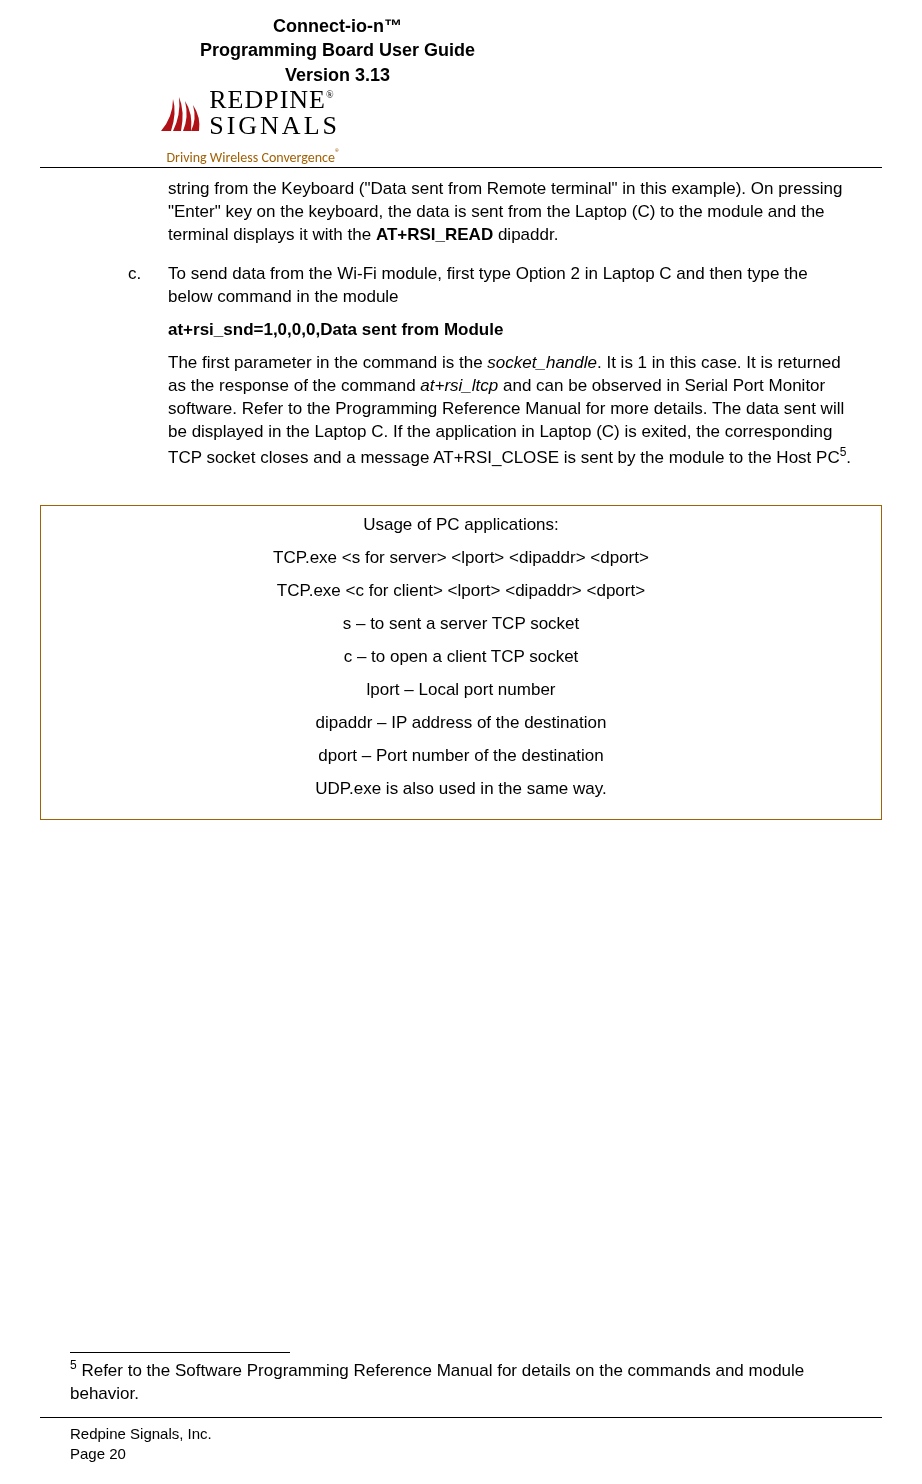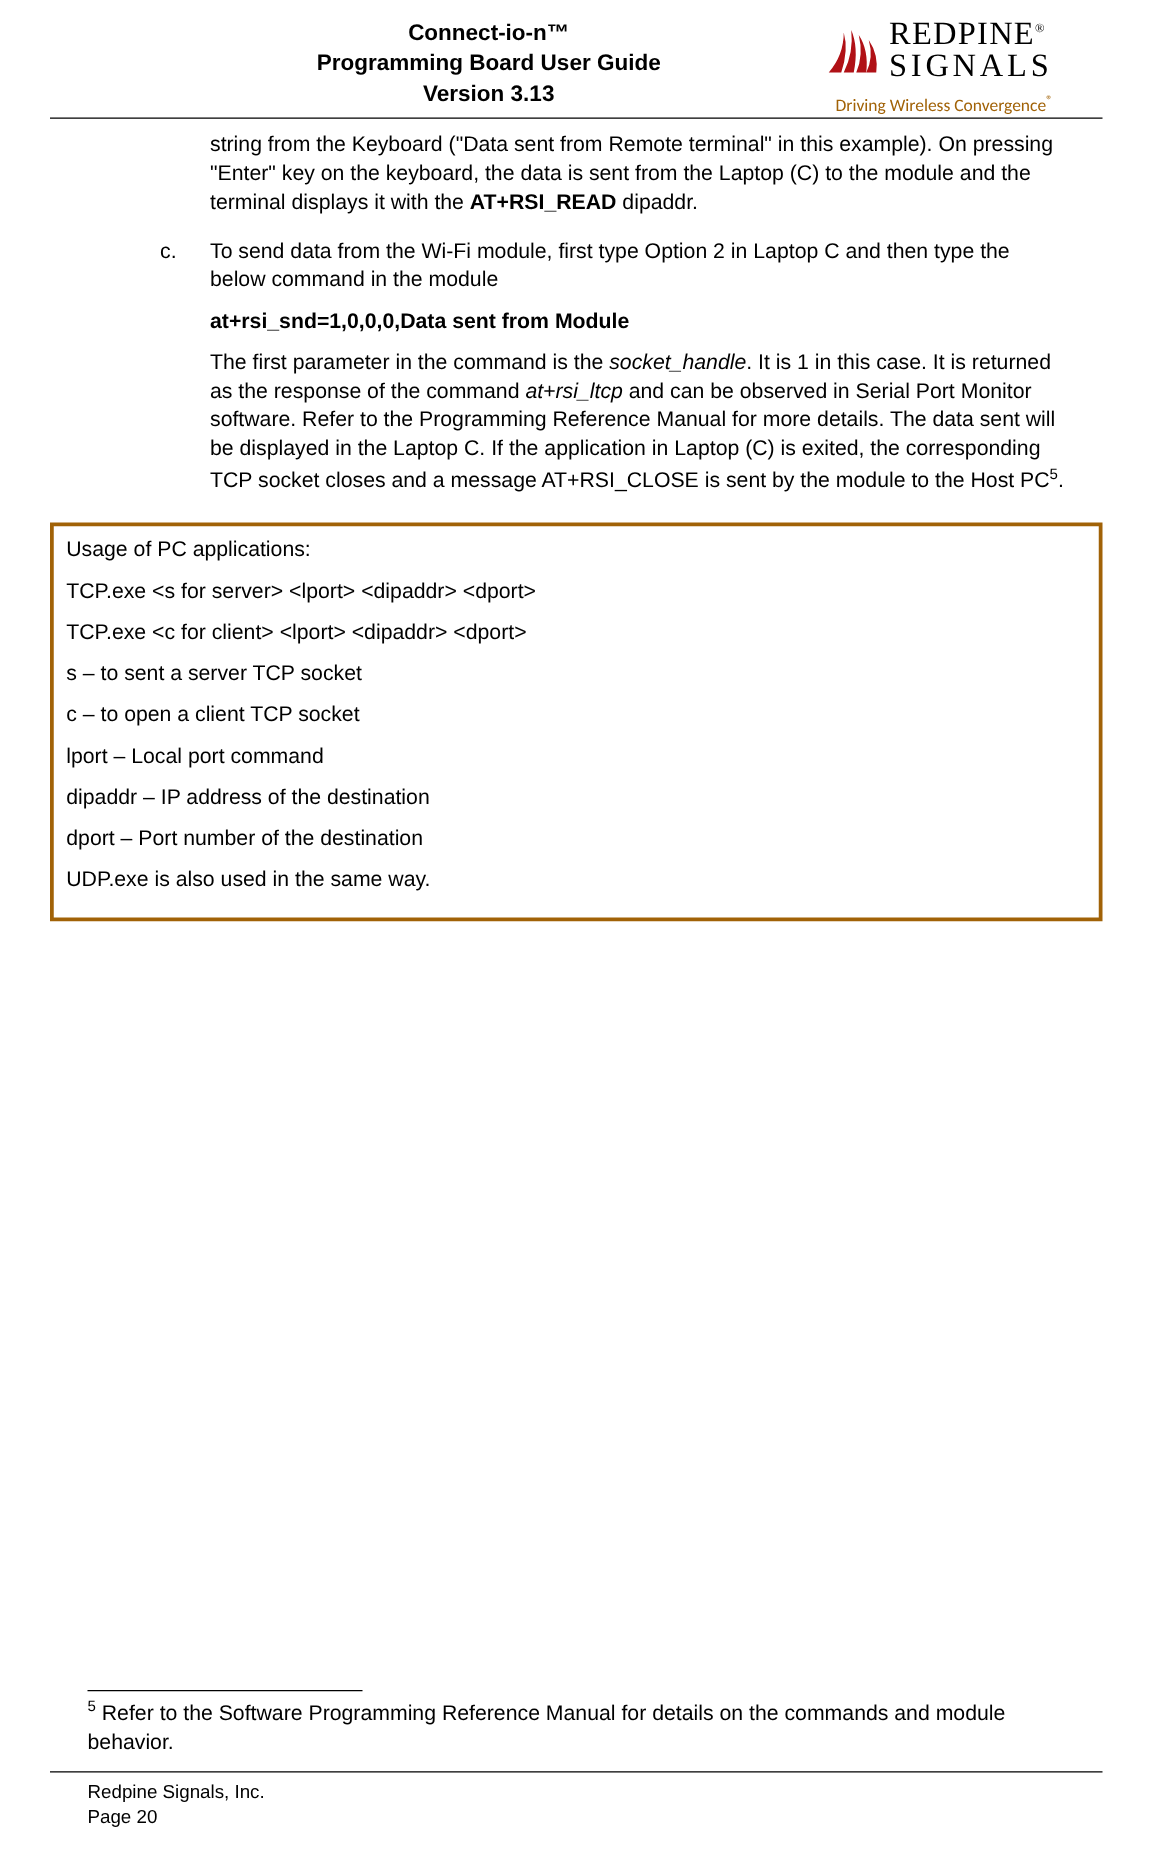--- a/index.html
+++ b/index.html
@@ -14,20 +14,21 @@
       position: relative;
       padding: 0;
     }
     .header {
       display: flex;
       justify-content: space-between;
       align-items: flex-start;
       padding: 14px 40px 0 40px;
       border-bottom: 1.5px solid #000;
       margin: 0 40px;
+      flex-direction: column;
     }
     .header-title {
       text-align: center;
       font-weight: bold;
       font-size: 18px;
       flex: 1;
       padding-left: 120px;
     }
     .header-title div { line-height: 1.35; }
     .logo-container {
@@ -90,23 +91,24 @@
       width: 40px;
       flex-shrink: 0;
     }
     .list-body {
       flex: 1;
     }
     .list-body p { margin-bottom: 10px; }
     .bold { font-weight: bold; }
     .italic { font-style: italic; }
     .usage-box {
-      border: 3px solid #a16207;
-      margin: 12px 40px 0 40px;
+      border: 1px solid #a16207;
+      margin: 26px 40px 0 40px;
       padding: 8px 10px 8px 10px;
+      text-align: center;
     }
     .usage-box p {
       margin-bottom: 10px;
     }
     .footnote-area {
       position: absolute;
       bottom: 78px;
       left: 70px;
       right: 70px;
     }
@@ -180,21 +182,21 @@
     </div>
   </div>
 </div>
 
 <div class="usage-box">
   <p>Usage of PC applications:</p>
   <p>TCP.exe &lt;s for server&gt; &lt;lport&gt; &lt;dipaddr&gt; &lt;dport&gt;</p>
   <p>TCP.exe &lt;c for client&gt; &lt;lport&gt; &lt;dipaddr&gt; &lt;dport&gt;</p>
   <p>s – to sent a server TCP socket</p>
   <p>c – to open a client TCP socket</p>
-  <p>lport – Local port command</p>
+  <p>lport – Local port number</p>
   <p>dipaddr – IP address of the destination</p>
   <p>dport – Port number of the destination</p>
   <p>UDP.exe is also used in the same way.</p>
 </div>
 
 <div class="footnote-area">
   <hr class="footnote-rule">
   <p class="footnote-text">
     <span class="fnref">5</span><span> Refer to the Software Programming Reference Manual for details on the commands and module behavior.</span>
   </p>

